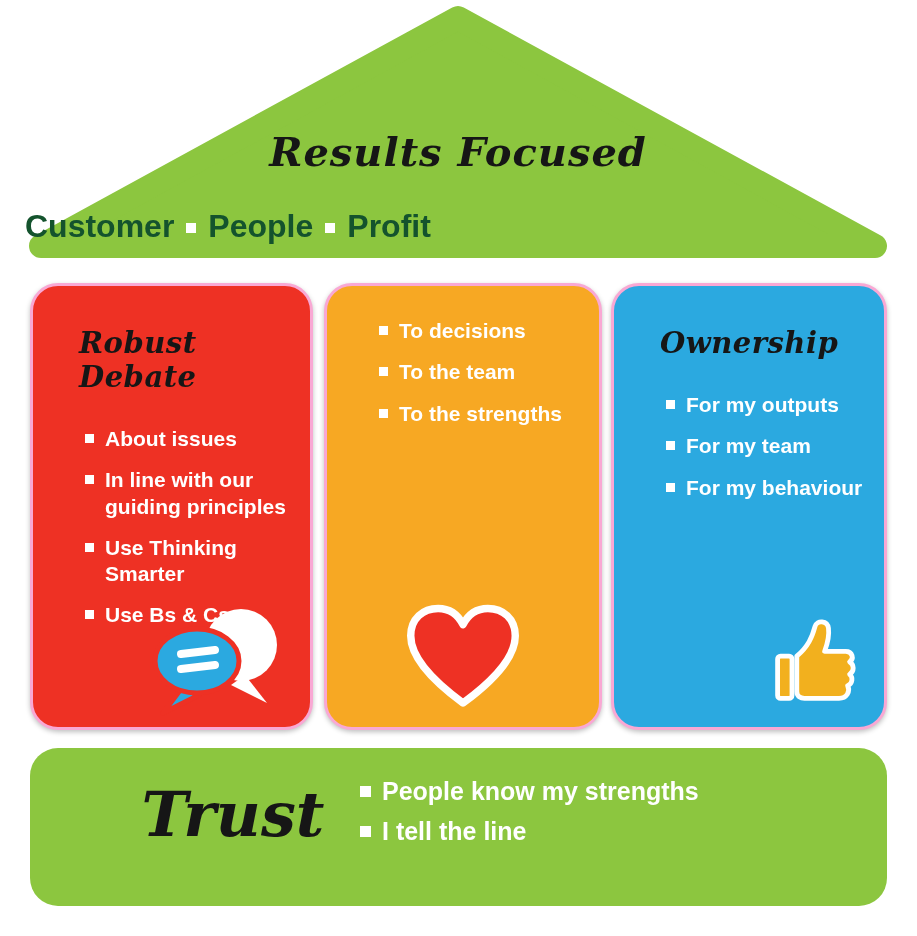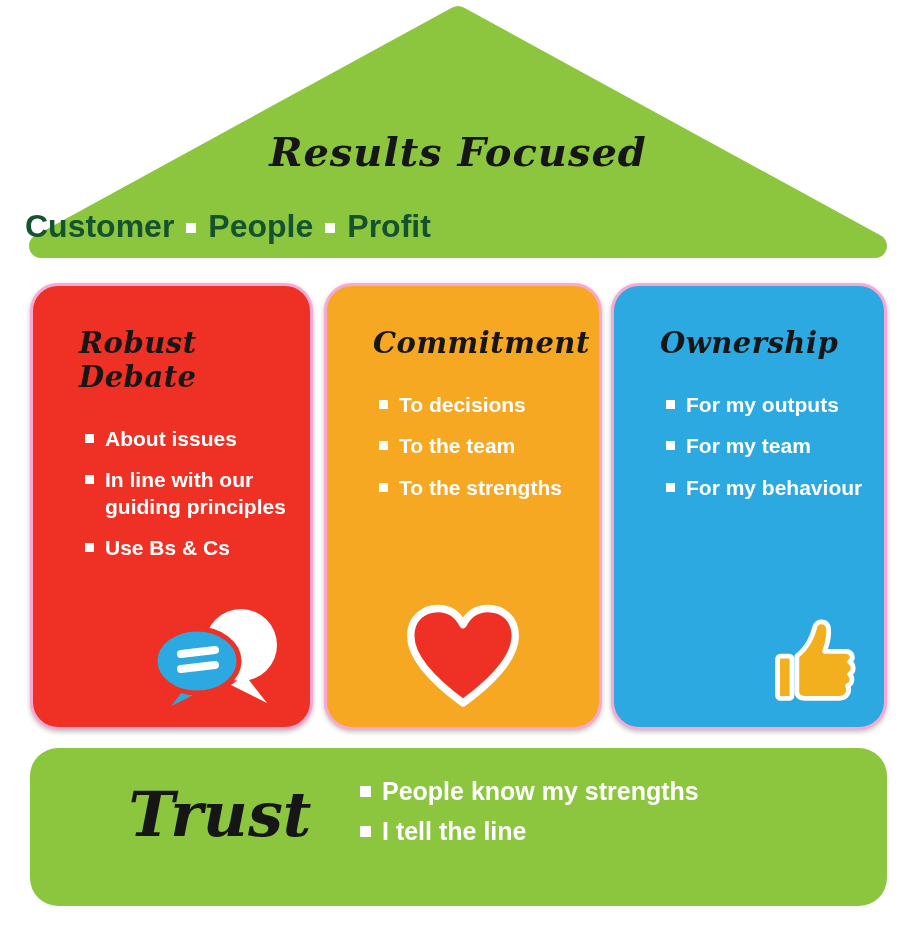--- a/index.html
+++ b/index.html
@@ -52,21 +52,21 @@
   .icon-heart   { position:absolute; left:50%; transform:translateX(-50%); bottom:14px; width:128px; height:112px; }
   .icon-thumb   { position:absolute; right:20px; bottom:18px; width:96px;  height:102px; }
   .icon-bubbles svg, .icon-heart svg, .icon-thumb svg { width:100%; height:100%; display:block; }
 
   
   .base {
     position:absolute; left:30px; top:748px; width:857px; height:158px;
     background:#8CC63F; border-radius:28px;
   }
   .base-title {
-    position:absolute; left:75px; top:30px; width:230px; text-align:center;
+    position:absolute; left:88px; top:30px; width:230px; text-align:center;
     color:#161616; font-family:"DejaVu Serif", serif; font-style:italic;
     font-weight:700; font-size:62px;
   }
   .base .bullet-list { position:absolute; left:330px; top:28px; margin:0; }
   .base .bullet-list li { font-size:25px; margin-bottom:9px; }
   .base .sq { width:11px; height:11px; margin-top:10px; }
 </style>
 </head>
 <body>
 
@@ -86,40 +86,43 @@
     <li>
         <span class="sq"></span>
         <span>About issues</span>
       </li>
     <li>
         <span class="sq"></span>
         <span>In line with our guiding principles</span>
       </li>
     <li>
         <span class="sq"></span>
+        <span>Use Thinking Smarter</span>
+      </li>
+    <li>
+        <span class="sq"></span>
         <span>Use Bs &amp; Cs</span>
       </li>
   </ul>
   <div class="icon-bubbles">
     <svg viewBox="0 0 150 118">
 
       <path d="M104 74 L126 102 L90 84 Z" fill="#ffffff"></path>
       <circle cx="100" cy="44" r="36" fill="#ffffff"></circle>
 
       <path d="M40 88 L22 112 L58 94 Z" fill="#2BA9E0" stroke="#EE3124" stroke-width="5" stroke-linejoin="round"></path>
       <ellipse cx="56" cy="60" rx="42" ry="32" fill="#2BA9E0" stroke="#EE3124" stroke-width="5"></ellipse>
 
       <path d="M40 53 L74 49" stroke="#ffffff" stroke-width="8" stroke-linecap="round"></path>
       <path d="M40 68 L74 64" stroke="#ffffff" stroke-width="8" stroke-linecap="round"></path>
     </svg>
   </div>
 </div>
 
 <div class="pillar pillar-orange">
-  <div class="pillar-title">Commitment</div>
   <ul class="bullet-list">
     <li>
         <span class="sq"></span>
         <span>To decisions</span>
       </li>
     <li>
         <span class="sq"></span>
         <span>To the team</span>
       </li>
     <li>

